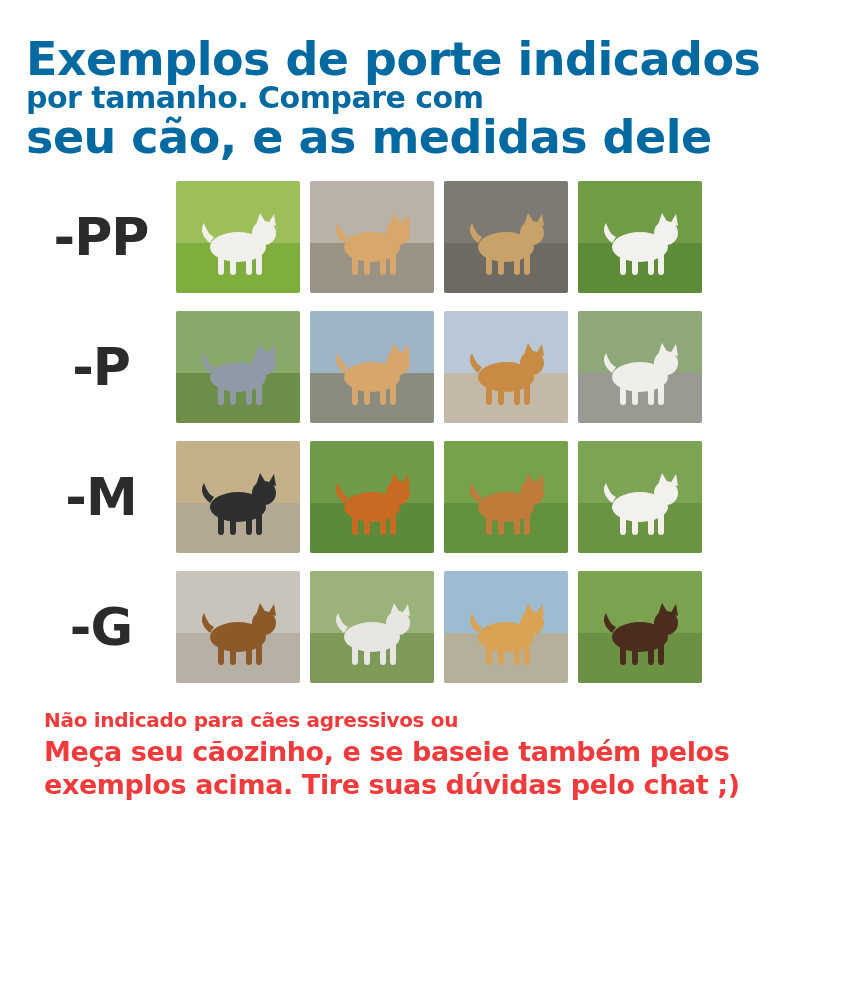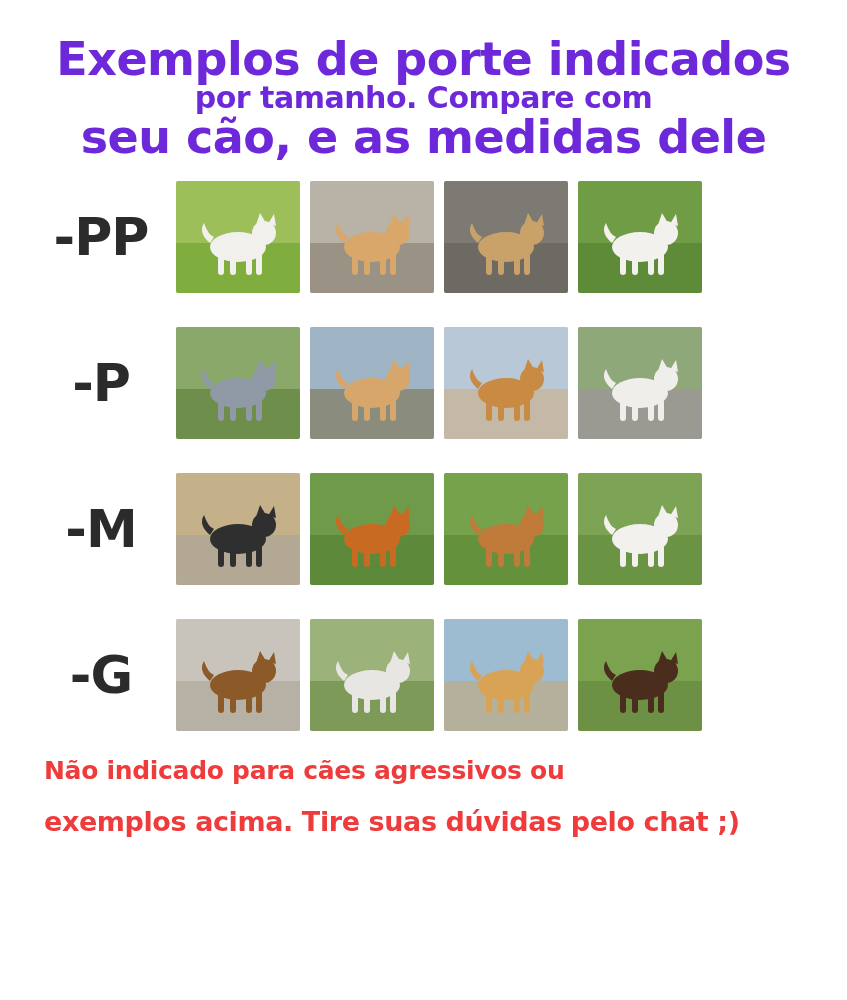--- a/index.html
+++ b/index.html
@@ -20,42 +20,41 @@
     height: 1000px;
     background: #ffffff;
     box-sizing: border-box;
     padding: 30px 26px 0 26px;
     display: flex;
     flex-direction: column;
   }
 
   
   .heading {
-    text-align: center;
-    color: #6d28d9;
+    color: #0369a1;
     font-weight: 800;
     font-size: 45px;
     line-height: 1.03;
     letter-spacing: -0.5px;
     margin: 6px 0 14px 0;
     font-family: "DejaVu Sans", sans-serif;
   }
   .heading span {
     display: block;
     white-space: nowrap;
   }
   .heading .l1 { font-size: 46px; }
   .heading .l2 { font-size: 30px; }
   .heading .l3 { font-size: 46px; }
 
   
   .rows {
     display: flex;
     flex-direction: column;
-    gap: 28px;
+    gap: 12px;
     margin-top: 2px;
   }
   .row {
     display: flex;
     align-items: center;
     height: 118px;
   }
   .row-label {
     width: 150px;
     flex: 0 0 150px;
@@ -86,23 +85,23 @@
 
   
   .notes {
     margin-top: 22px;
     padding: 0 16px 0 18px;
     color: #ef3b3b;
     font-family: "DejaVu Sans", sans-serif;
     font-weight: 700;
   }
   .note-1 {
-    font-size: 25px;
+    font-size: 20px;
     line-height: 1.22;
-    margin-bottom: 20px;
+    margin-bottom: 4px;
     letter-spacing: -0.3px;
   }
   .note-2 {
     font-size: 27px;
     line-height: 1.22;
     letter-spacing: -0.4px;
   }
   .note-line { display: block; white-space: nowrap; }
 </style>
 </head>
@@ -414,17 +413,18 @@
       </div>
     </div>
 
   </div>
 
   <div class="notes">
     <div class="note-1">
       <span class="note-line">Não indicado para cães agressivos ou</span>
     </div>
     <div class="note-2">
+      <span class="note-line">Meça seu cãozinho, e se baseie também pelos</span>
       <span class="note-line">exemplos acima. Tire suas dúvidas pelo chat ;)</span>
     </div>
   </div>
 
 </div>
 
 </body></html>

